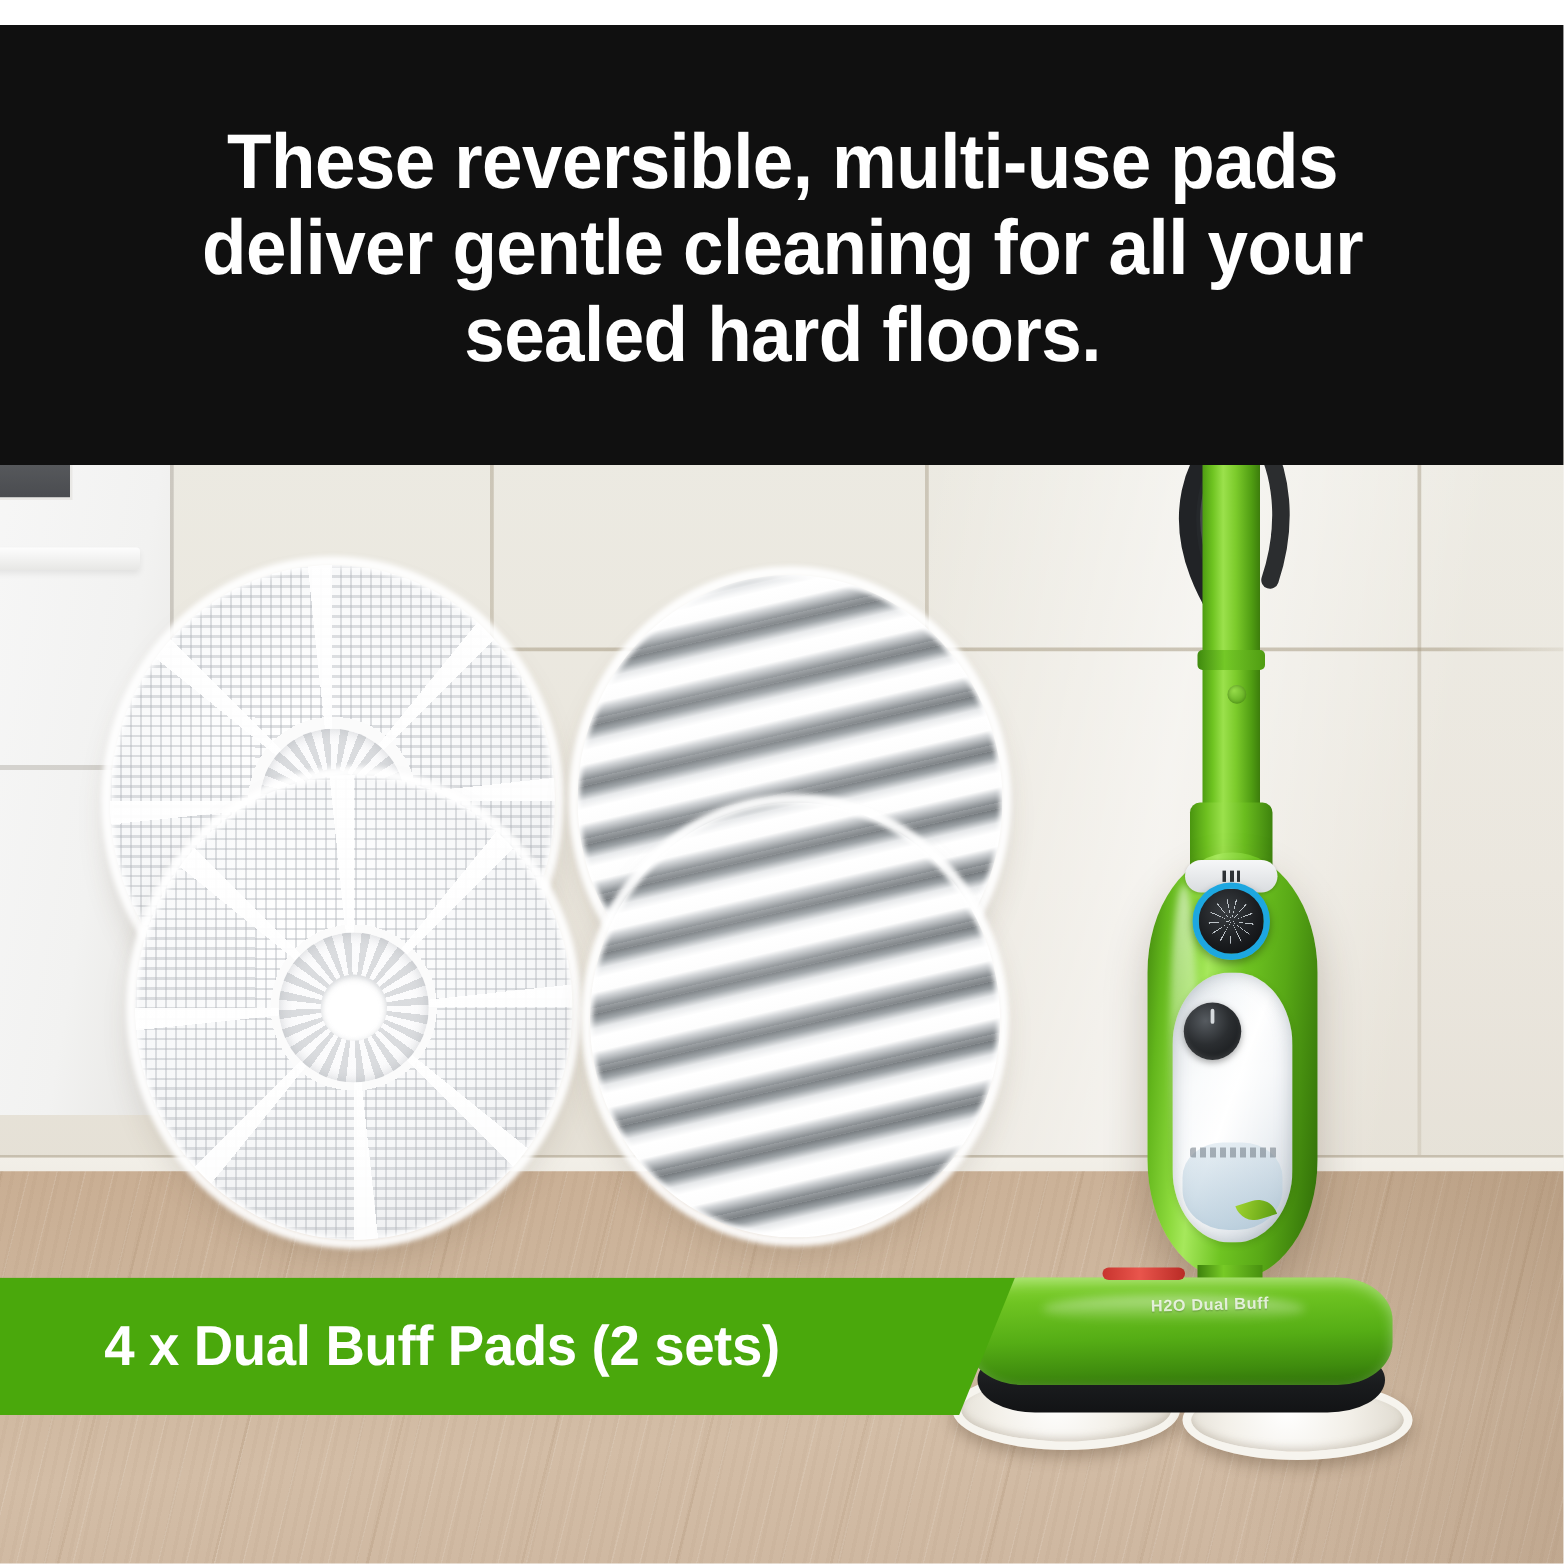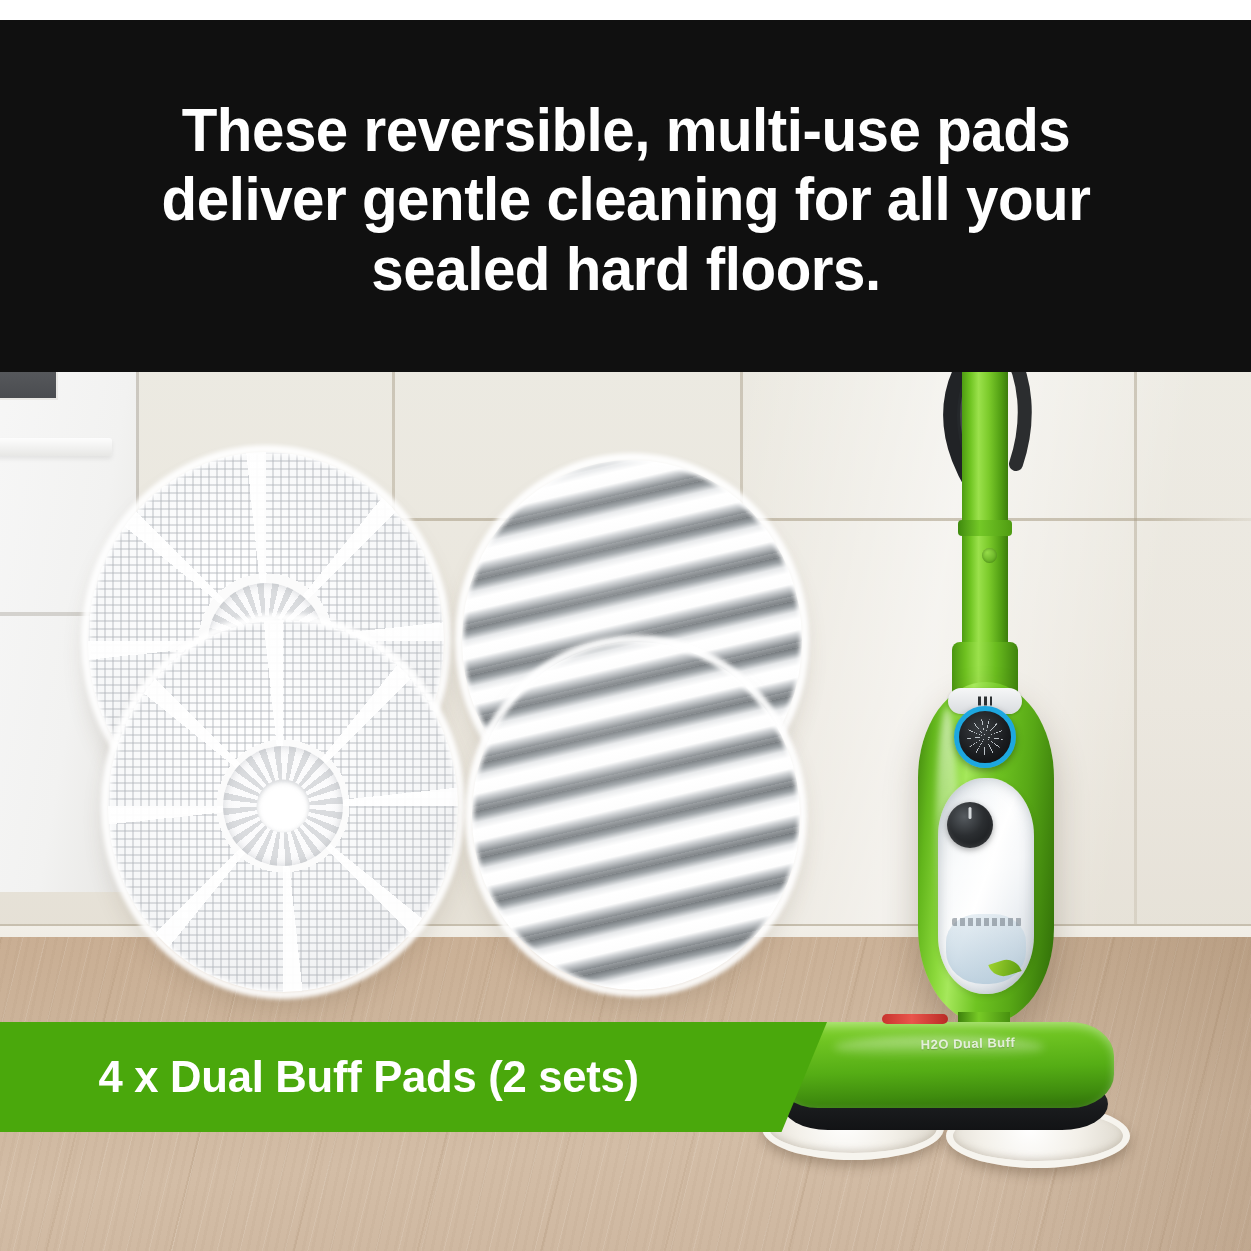--- a/index.html
+++ b/index.html
@@ -485,21 +485,20 @@
   .green-banner {
     position: absolute;
     left: 0; top: 1022px;
     width: 812px;
     height: 110px;
     background: #4aa80c;
     z-index: 30;
     clip-path: polygon(0 0, 100% 0, 94.5% 100%, 0 100%);
     display: flex;
     align-items: center;
-    padding-left: 15px;
   }
   .green-banner-label {
     color: #ffffff;
     font-size: 45px;
     font-weight: 700;
     letter-spacing: -0.3px;
     padding-left: 86px;
     white-space: nowrap;
     transform: scaleX(0.97);
     transform-origin: left center;

